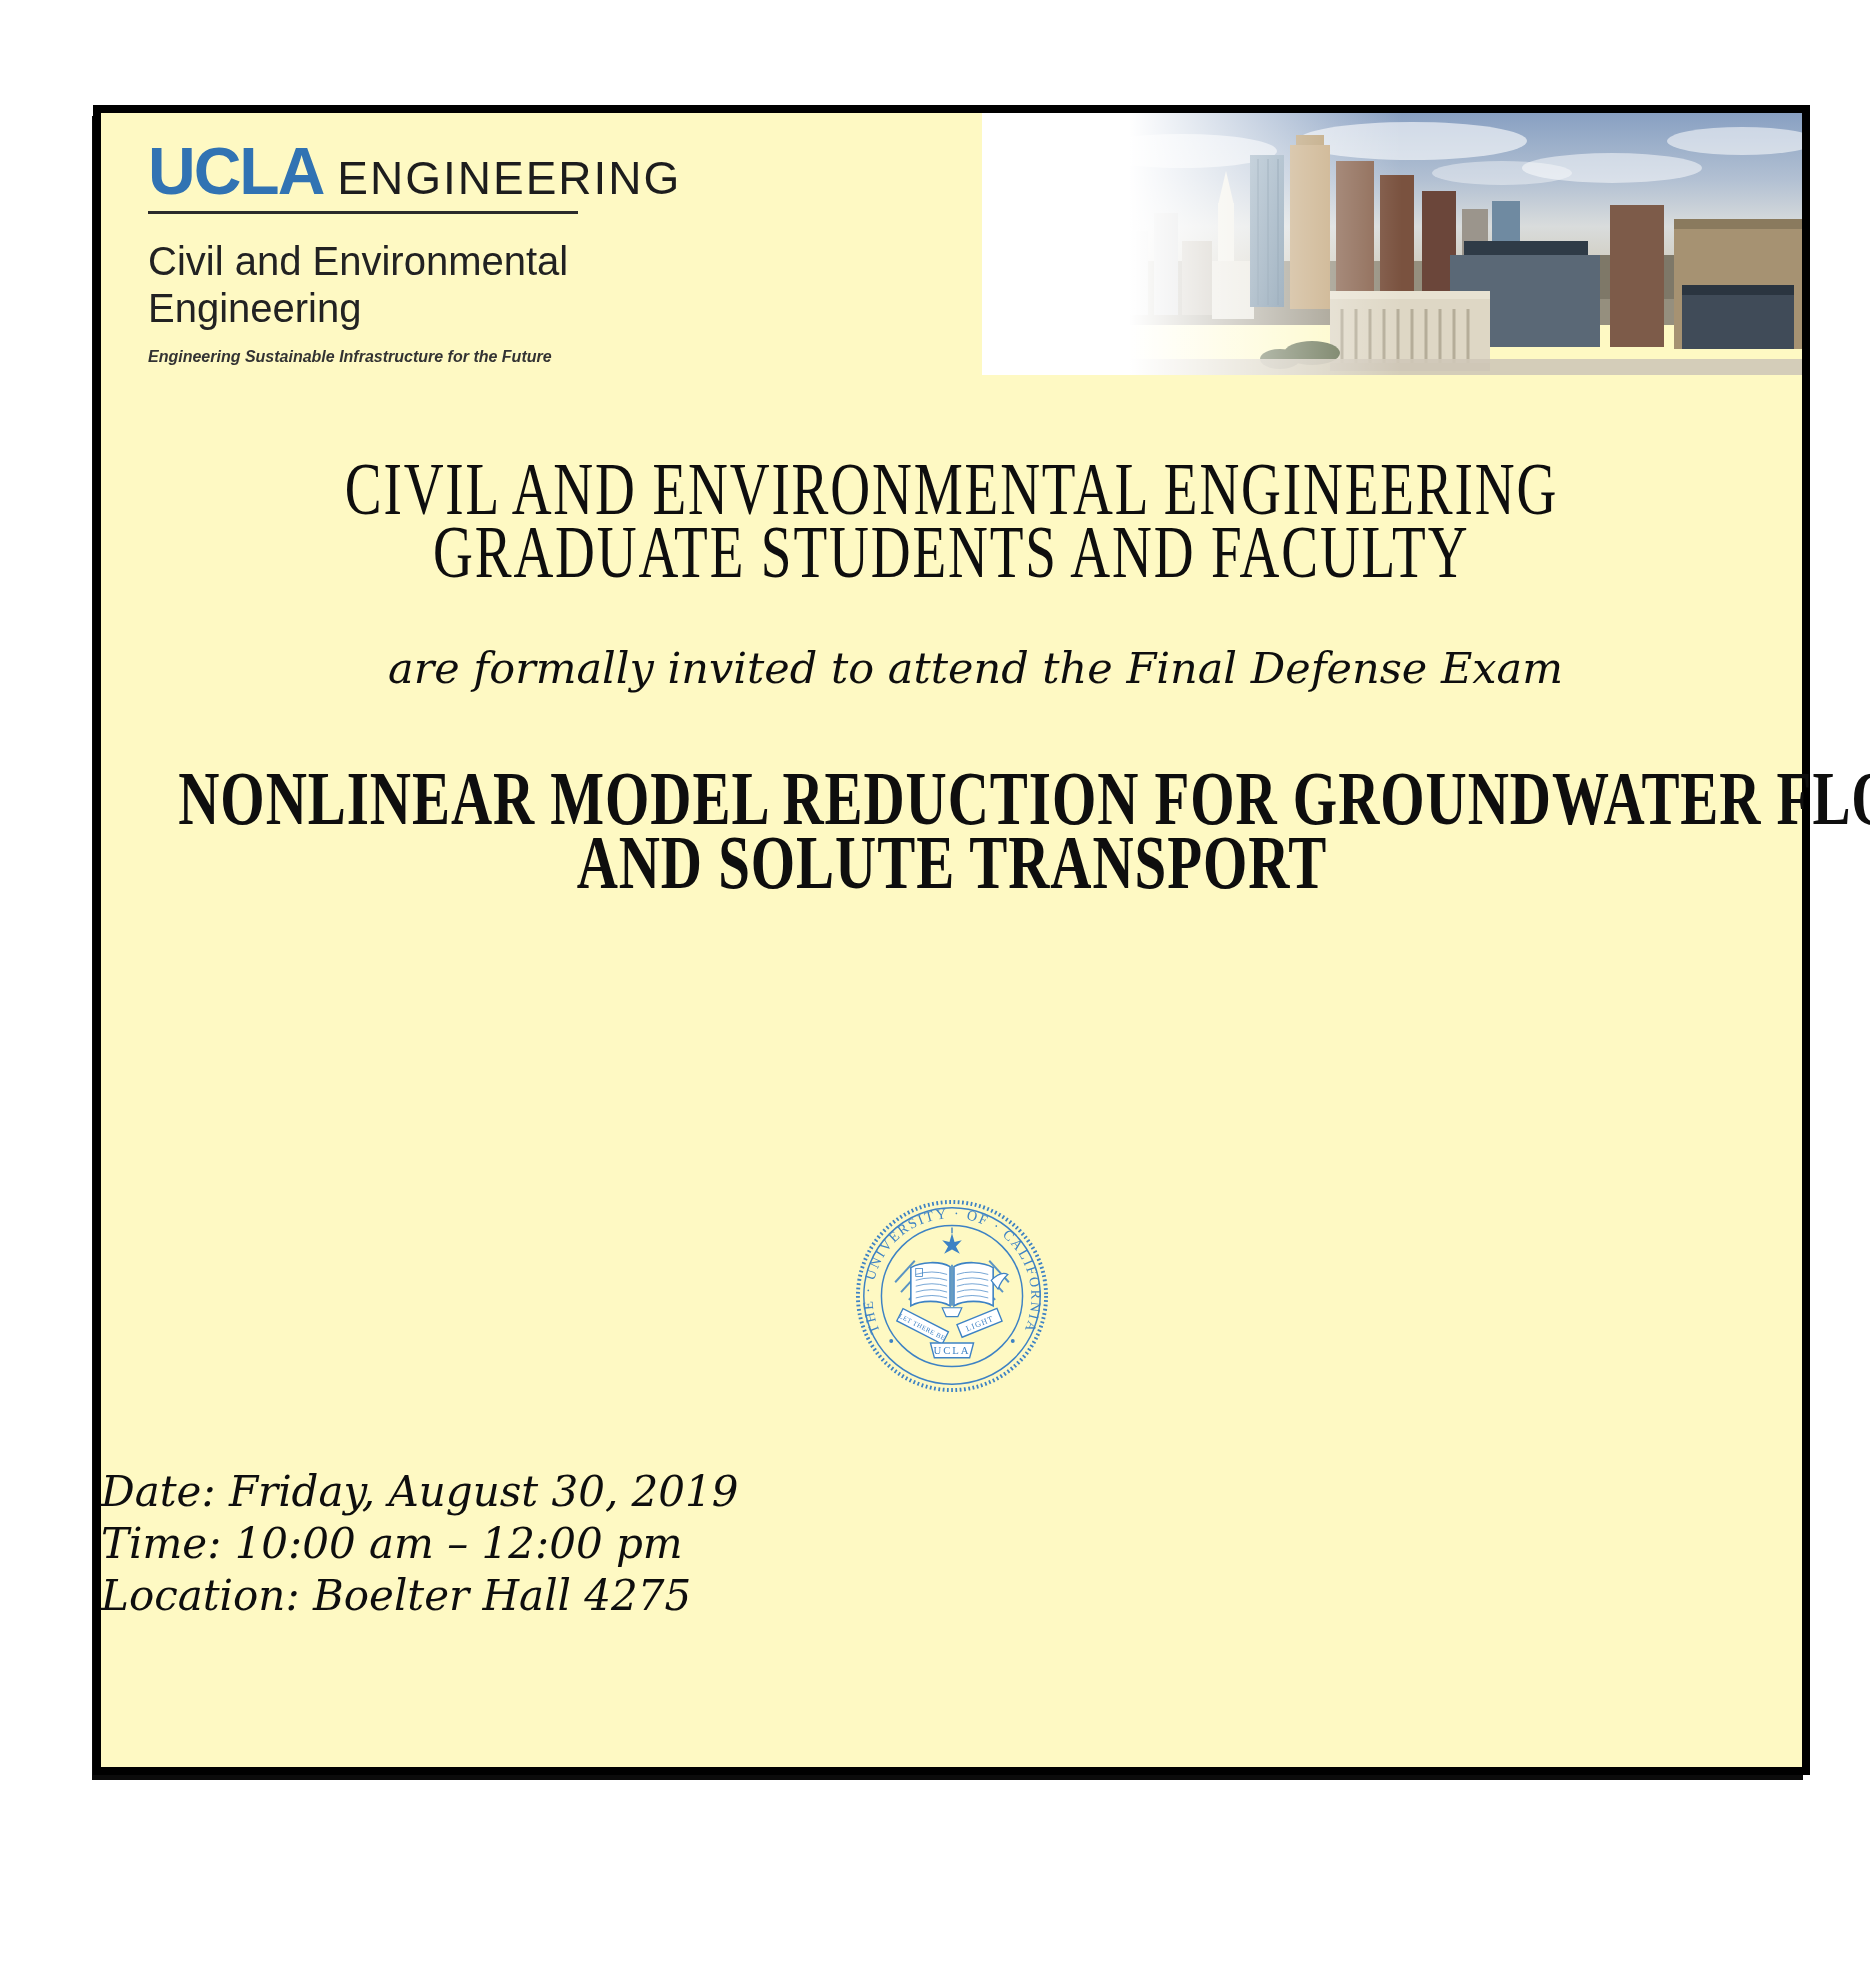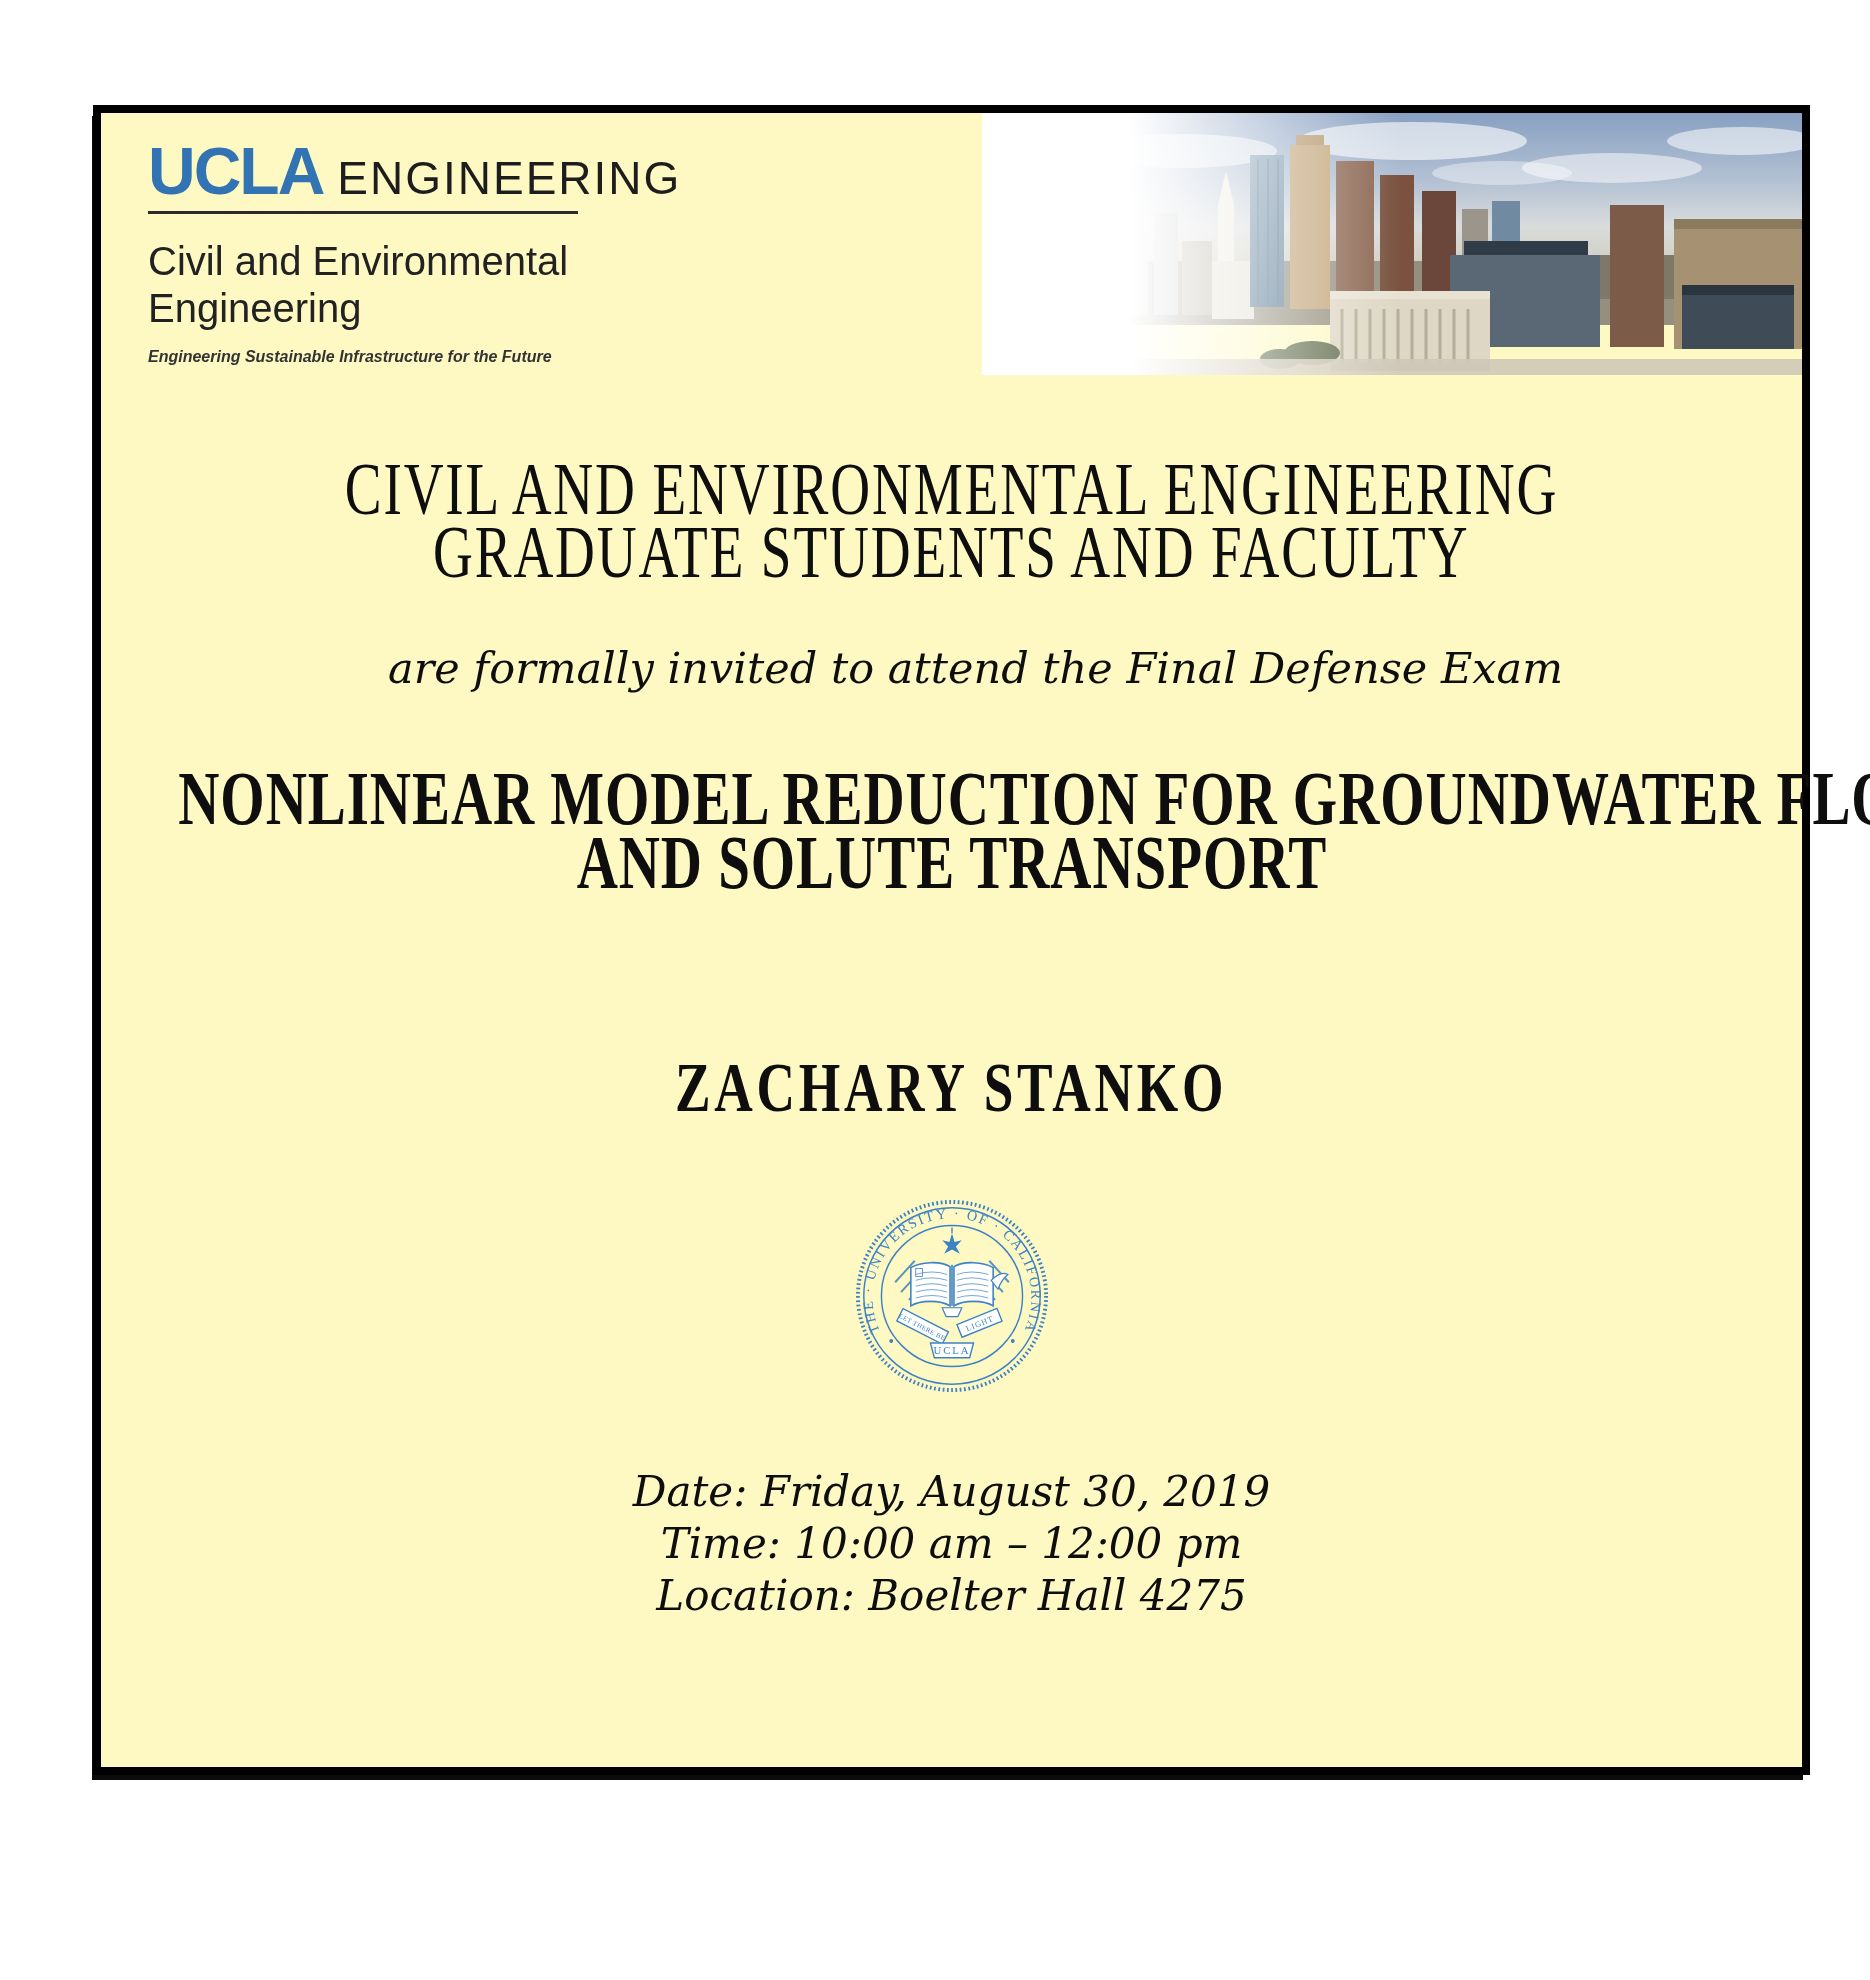--- a/index.html
+++ b/index.html
@@ -31,21 +31,21 @@
   .script{font-family:"DejaVu Serif", serif;font-style:italic;margin-left:24px;}
   .invite{top:530px;font-size:43px;}
   .thesis{font-size:62px;font-weight:bold;letter-spacing:1px;}
   .th1{top:643px;}
   .th2{top:707px;}
   .presented{top:823px;font-size:43px;}
   .candidate{top:933px;font-size:58px;font-weight:bold;letter-spacing:4px;}
   
   .seal{position:absolute;top:1085px;left:50%;transform:translateX(-50%);width:196px;height:196px;}
   
-  .details{position:absolute;top:1353px;left:0;width:100%;text-align:center;
+  .details{position:absolute;top:1353px;left:0;width:100%;text-align:left;
     font-family:"DejaVu Serif", serif;font-style:italic;font-size:42px;line-height:52px;color:#0e0e0e;}
 </style>
 </head>
 <body>
 
 <div class="flyer">
 
   <div class="logo-block">
     <div class="logo-row">
       <span class="logo-ucla">UCLA</span>
@@ -156,23 +156,20 @@
   <div class="center-line script invite">are formally invited to attend the Final Defense Exam</div>
 
   <div class="center-line thesis th1">
     <span class="tall">NONLINEAR MODEL REDUCTION FOR GROUNDWATER FLOW</span>
   </div>
   <div class="center-line thesis th2">
     <span class="tall">AND SOLUTE TRANSPORT</span>
   </div>
 
 
-  <div class="center-line candidate">
-    <span class="tall">ZACHARY STANKO</span>
-  </div>
 
   <svg class="seal" viewBox="0 0 200 200">
     <g stroke="#3d82c4" fill="none">
       <circle cx="100" cy="100" r="96" stroke-width="4" stroke-dasharray="1.8,2.6"></circle>
       <circle cx="100" cy="100" r="90" stroke-width="1.5"></circle>
       <circle cx="100" cy="100" r="72" stroke-width="1.5"></circle>
     </g>
     <path id="ringPath" d="M 41,157 A 81,81 0 1 1 159,157" fill="none"></path>
     <text font-family="Liberation Serif, serif" font-size="14.5" letter-spacing="2" fill="#3d82c4" text-anchor="middle">
       <textPath href="#ringPath" startOffset="50%">THE · UNIVERSITY · OF · CALIFORNIA</textPath>

